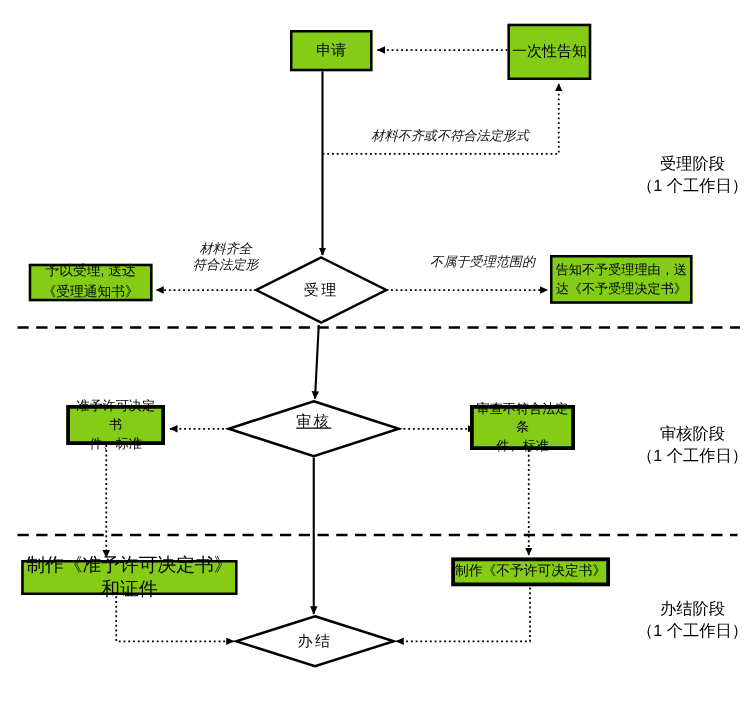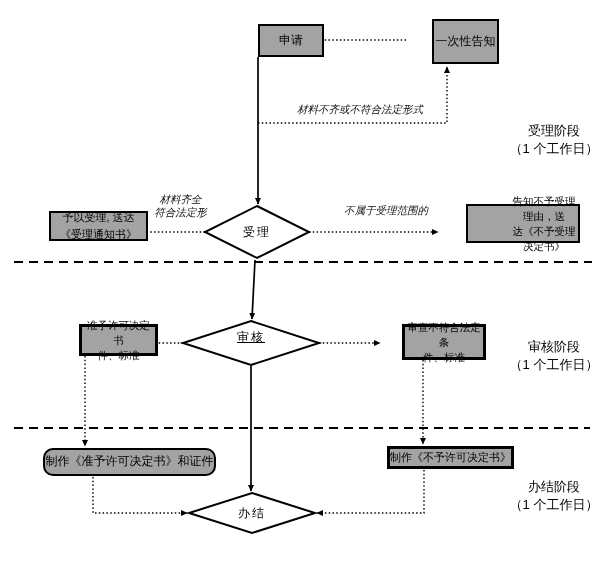--- a/index.html
+++ b/index.html
@@ -2,42 +2,42 @@
 <html><head>
 <meta charset="utf-8">
 <style>
   html,body{margin:0;padding:0;background:#fff;}
   #canvas{
     position:relative;width:605px;height:564px;background:#fff;overflow:hidden;
     font-family:"Liberation Sans","DejaVu Sans",sans-serif;color:#000;
   }
   #wires{position:absolute;left:0;top:0;width:605px;height:564px;}
   .box{
-    position:absolute;box-sizing:border-box;border:2px solid #000;background:#a3a3a3;
+    position:absolute;box-sizing:border-box;border:2px solid #000;background:#84cc16;
     display:flex;flex-direction:column;align-items:center;justify-content:center;
-    text-align:center;line-height:1.3;margin-left:26px;
+    text-align:center;line-height:1.3;
   }
   .box.thick{border-width:3px;}
   .dlabel{
     position:absolute;display:flex;align-items:center;justify-content:center;
     text-align:center;font-size:12px;letter-spacing:2px;
   }
   .edge-label{
     position:absolute;text-align:center;
     font-family:"Liberation Serif","DejaVu Serif",serif;
     font-style:italic;font-weight:normal;font-size:10.5px;line-height:13px;color:#111;
   }
   .stage{
     position:absolute;left:492px;width:124px;text-align:center;
     font-size:13px;line-height:18px;color:#000;
   }
   .f12{font-size:12px;}
   .f11{font-size:11px;line-height:17px;}
   .f105{font-size:10.5px;line-height:15px;}
-  .f115{font-size:12px;border-radius:10px;}
+  .f115{font-size:15px;}
 </style>
 </head>
 <body>
 
 <div id="canvas">
 
   <svg id="wires" viewBox="0 0 605 564" xmlns="http://www.w3.org/2000/svg">
     <defs>
       <marker id="arr" markerWidth="8" markerHeight="8" refX="6" refY="3" orient="auto" markerUnits="userSpaceOnUse">
         <path d="M0,0 L6.5,3 L0,6 Z" fill="#000"></path>
@@ -73,21 +73,21 @@
 
   <div class="box f12" style="left:406px;top:19px;width:67px;height:45px;">
     <span>一次性告知</span>
   </div>
 
   <div class="box f11" style="left:23px;top:211px;width:99px;height:30px;">
     <span>予以受理, 送达</span>
     <span>《受理通知书》</span>
   </div>
 
-  <div class="box f105" style="left:440px;top:204px;width:114px;height:39px;padding-left:42px;">
+  <div class="box f105" style="left:440px;top:204px;width:114px;height:39px;">
     <span>告知不予受理理由，送</span>
     <span>达《不予受理决定书》</span>
   </div>
 
   <div class="box thick f105" style="left:53px;top:324px;width:79px;height:32px;">
     <span>准予许可决定书</span>
     <span>件、标准</span>
   </div>
 
   <div class="box thick f105" style="left:376px;top:324px;width:84px;height:36px;">

